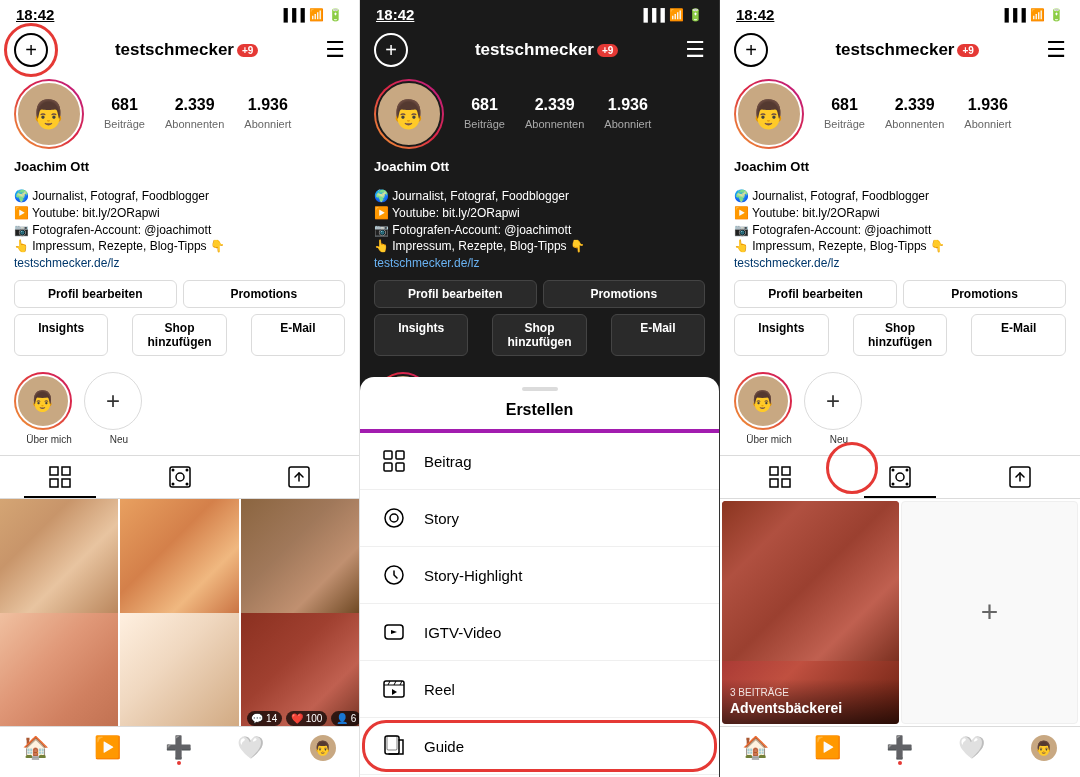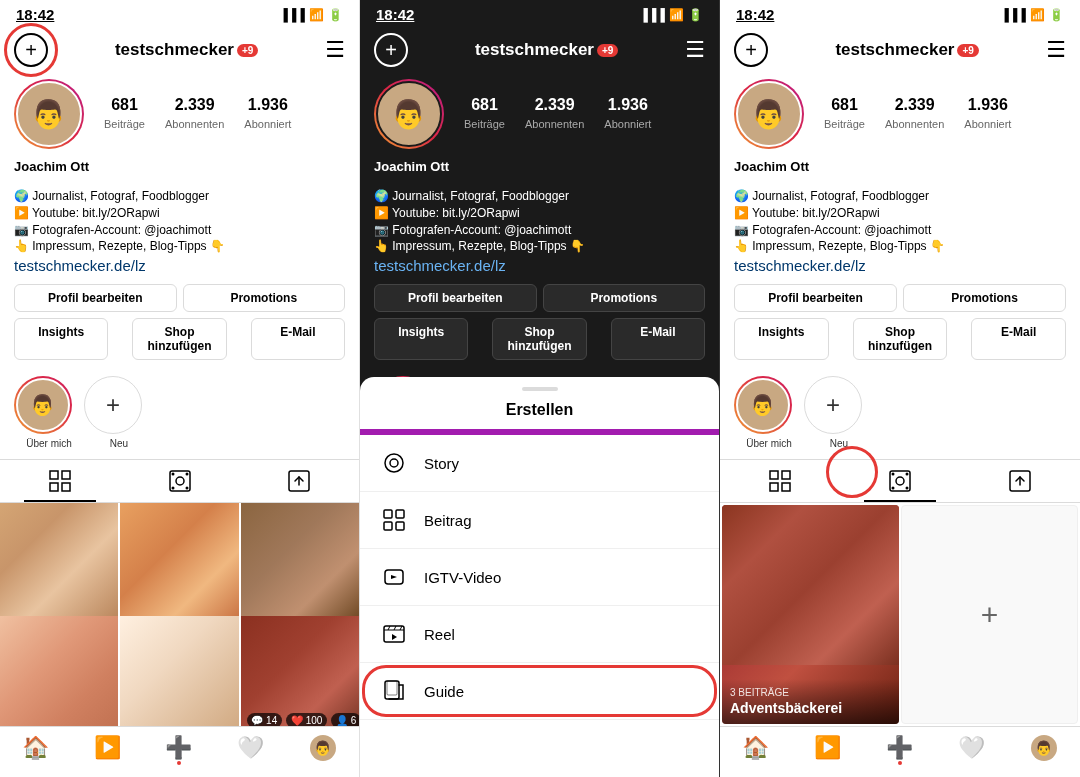--- a/index.html
+++ b/index.html
@@ -118,21 +118,21 @@
     }
     .stat-label {
       font-size: 11px;
       color: #666;
     }
     .bio-section {
       margin-bottom: 8px;
     }
     .bio-name { font-size: 13px; font-weight: 700; margin-bottom: 14px; }
     .bio-text { font-size: 12px; line-height: 1.4; }
-    .bio-link { color: #00376b; font-size: 15px; margin-top: 14px; }
+    .bio-link { color: #00376b; font-size: 12px; margin-top: 14px; }
 
     
     .action-buttons {
       display: flex;
       gap: 6px;
       margin-bottom: 6px;
     }
     .action-btn {
       flex: 1;
       padding: 6px 4px;
@@ -341,21 +341,21 @@
       height: 4px;
       background: #dbdbdb;
       border-radius: 2px;
       margin: 10px auto 6px;
     }
     .bottom-sheet-title {
       text-align: center;
       font-size: 16px;
       font-weight: 700;
       padding: 4px 0 10px;
-      border-bottom: 6px solid #a21caf;
+      border-bottom: 4px solid #a21caf;
     }
     .menu-item {
       display: flex;
       align-items: center;
       gap: 16px;
       padding: 14px 20px;
       border-bottom: 1px solid #efefef;
       cursor: pointer;
       font-size: 15px;
     }
@@ -586,39 +586,48 @@
     </div>
   </div>
 
   <div class="bottom-sheet-overlay">
     <div class="bottom-sheet-handle"></div>
     <div class="bottom-sheet-title">Erstellen</div>
 
     <div class="menu-item">
       <div class="menu-icon">
         <svg width="24" height="24" viewBox="0 0 24 24" fill="none" xmlns="http://www.w3.org/2000/svg">
-          <circle cx="12" cy="12" r="9" stroke="#000" stroke-width="1.5"></circle>
-          <circle cx="12" cy="12" r="4" stroke="#000" stroke-width="1.5"></circle>
-        </svg>
-      </div>
-      <span class="menu-label">Story</span>
-    </div>
-
-    <div class="menu-item">
-      <div class="menu-icon">
-        <svg width="24" height="24" viewBox="0 0 24 24" fill="none" xmlns="http://www.w3.org/2000/svg">
           <rect x="2" y="2" width="8" height="8" rx="1" stroke="#000" stroke-width="1.5"></rect>
           <rect x="14" y="2" width="8" height="8" rx="1" stroke="#000" stroke-width="1.5"></rect>
           <rect x="2" y="14" width="8" height="8" rx="1" stroke="#000" stroke-width="1.5"></rect>
           <rect x="14" y="14" width="8" height="8" rx="1" stroke="#000" stroke-width="1.5"></rect>
         </svg>
       </div>
       <span class="menu-label">Beitrag</span>
     </div>
 
+    <div class="menu-item">
+      <div class="menu-icon">
+        <svg width="24" height="24" viewBox="0 0 24 24" fill="none" xmlns="http://www.w3.org/2000/svg">
+          <circle cx="12" cy="12" r="9" stroke="#000" stroke-width="1.5"></circle>
+          <circle cx="12" cy="12" r="4" stroke="#000" stroke-width="1.5"></circle>
+        </svg>
+      </div>
+      <span class="menu-label">Story</span>
+    </div>
+
+    <div class="menu-item">
+      <div class="menu-icon">
+        <svg width="24" height="24" viewBox="0 0 24 24" fill="none" xmlns="http://www.w3.org/2000/svg">
+          <circle cx="12" cy="12" r="9" stroke="#000" stroke-width="1.5"></circle>
+          <path d="M12 8 L12 12 L15 15" stroke="#000" stroke-width="1.5" stroke-linecap="round"></path>
+        </svg>
+      </div>
+      <span class="menu-label">Story-Highlight</span>
+    </div>
 
     <div class="menu-item">
       <div class="menu-icon">
         <svg width="24" height="24" viewBox="0 0 24 24" fill="none" xmlns="http://www.w3.org/2000/svg">
           <path d="M3 8 Q3 5 6 5 L18 5 Q21 5 21 8 L21 16 Q21 19 18 19 L6 19 Q3 19 3 16 Z" stroke="#000" stroke-width="1.5"></path>
           <path d="M9 10 L15 12 L9 14 Z" fill="#000"></path>
         </svg>
       </div>
       <span class="menu-label">IGTV-Video</span>
     </div>

